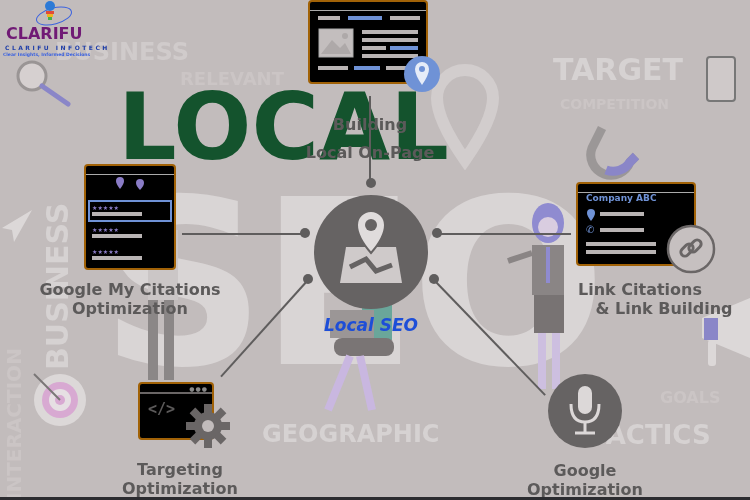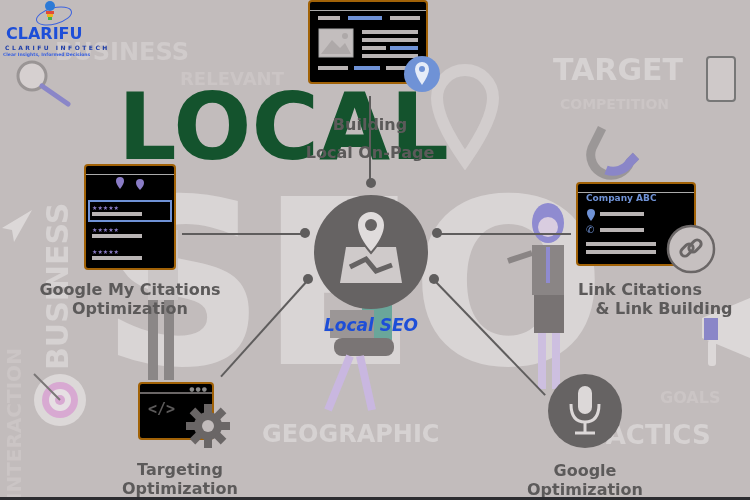--- a/index.html
+++ b/index.html
@@ -17,21 +17,21 @@
   }
   .card {
     position: absolute; border: 2px solid #a16207; border-radius: 4px; background: #000000;
   }
   .card .topbar { height: 8px; border-bottom: 1px solid #aaa; }
   .card .dots { position: absolute; right: 4px; top: 1px; font-size: 6px; color: #888; letter-spacing: 1px; }
   .bar { position: absolute; height: 4px; background: #b9b4b4; }
   .bar.blue { background: #6f92d6; }
   .conn-dot { position: absolute; width: 10px; height: 10px; border-radius: 50%; background: #5f5d5d; }
   .line { position: absolute; background: #5f5d5d; transform-origin: 0 50%; height: 2px; }
-  .logo-name { position: absolute; left: 6px; top: 24px; font-size: 16px; font-weight: bold; color: #1d4ed8; letter-spacing: 0px; }
+  .logo-name { position: absolute; left: 6px; top: 24px; font-size: 16px; font-weight: bold; color: #701a75; letter-spacing: 0px; }
   .logo-sub { position: absolute; left: 5px; top: 44px; font-size: 6px; color: #1f3ea8; letter-spacing: 2.5px; font-weight: bold; }
   .logo-tag { position: absolute; left: 3px; top: 52px; font-size: 4.5px; color: #3b62e0; font-weight: bold; }
 </style>
 </head>
 <body>
 
 <div class="stage">
 
   <div class="bg-word" style="left:55px;top:38px;font-size:24px;color:#d0cbcb;">BUSINESS</div>
   <div class="bg-word faint" style="left:180px;top:68px;font-size:18px;">RELEVANT</div>

